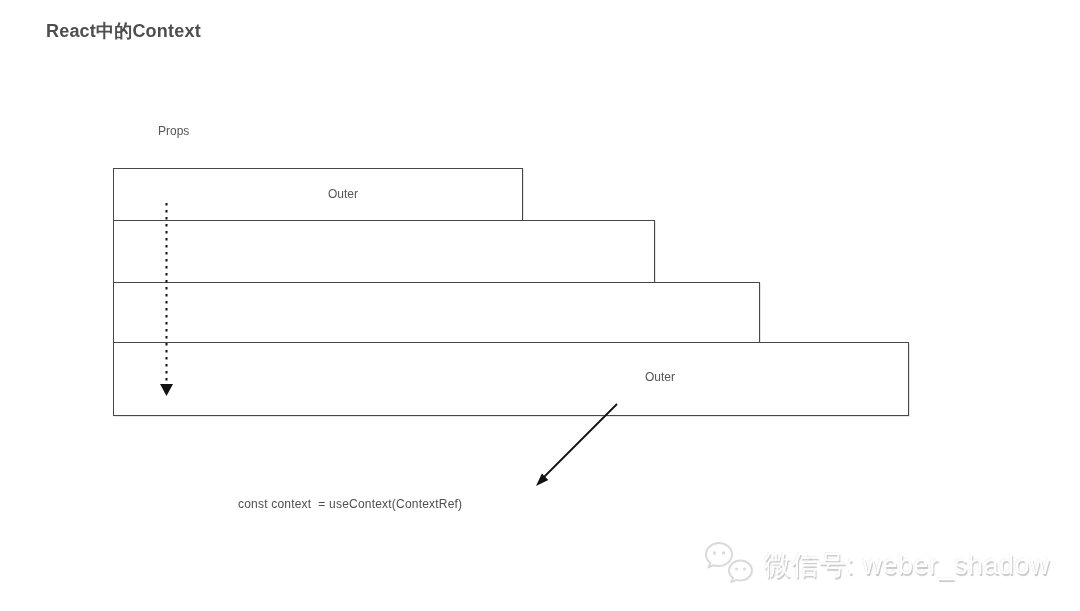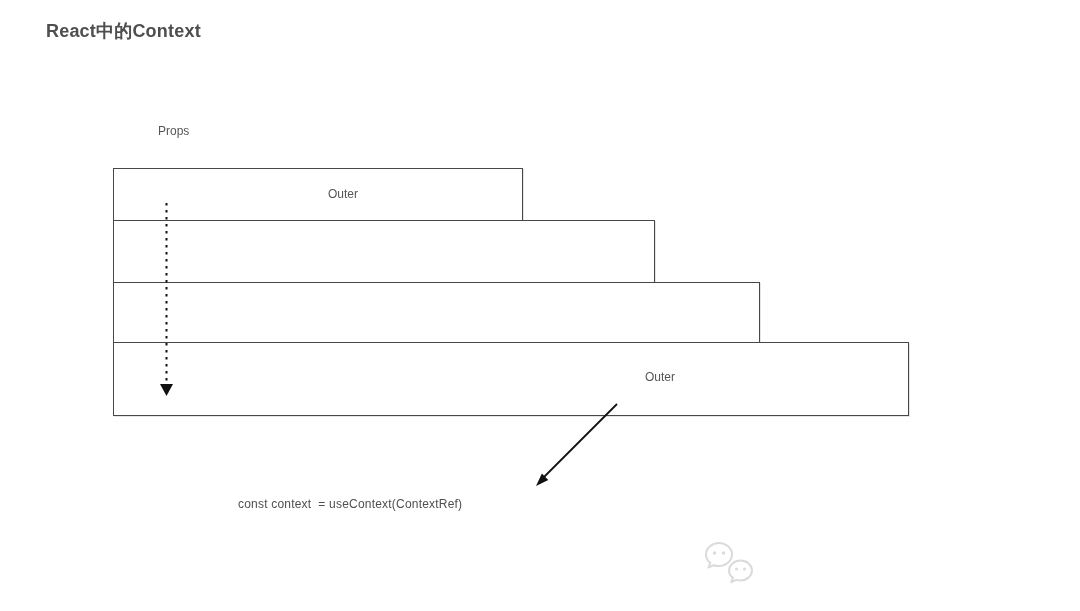--- a/index.html
+++ b/index.html
@@ -85,13 +85,14 @@
       <path d="M29 14.5 C29 21 22.8 26 15.5 26 C13.8 26 12.2 25.7 10.7 25.2 L5.5 27.5 L7.3 22.8 C4.6 20.8 3 18 3 14.5 C3 8 9.2 3 16 3 C22.8 3 29 8 29 14.5 Z"></path>
       <path d="M49 30.5 C49 36 43.7 40.5 37.5 40.5 C36.1 40.5 34.7 40.3 33.4 39.9 L28.2 42.2 L30 37.9 C27.6 36.1 26 33.5 26 30.5 C26 25 31.3 20.5 37.5 20.5 C43.7 20.5 49 25 49 30.5 Z"></path>
     </g>
     <g fill="#dadada">
       <circle cx="11.5" cy="13" r="1.7"></circle>
       <circle cx="20.5" cy="13" r="1.7"></circle>
       <circle cx="33.5" cy="29" r="1.5"></circle>
       <circle cx="41.5" cy="29" r="1.5"></circle>
     </g>
   </svg>
+  <span class="watermark-text">微信号: weber_shadow</span>
 </div>
 
 </body></html>

